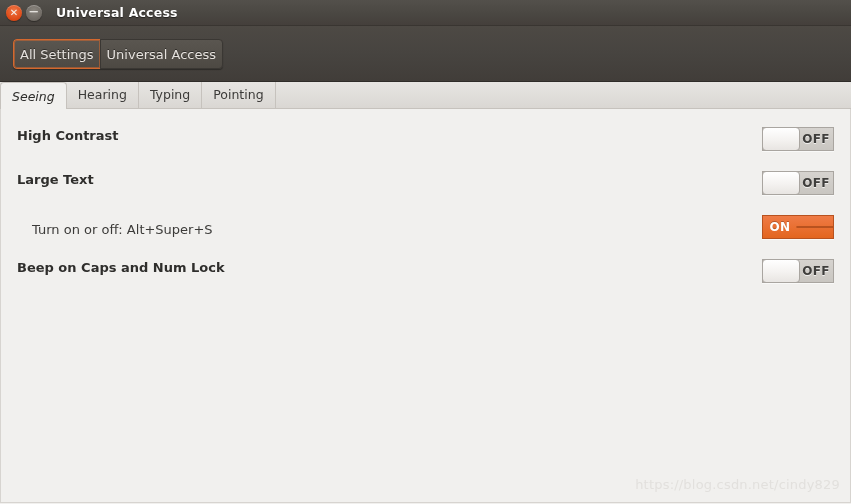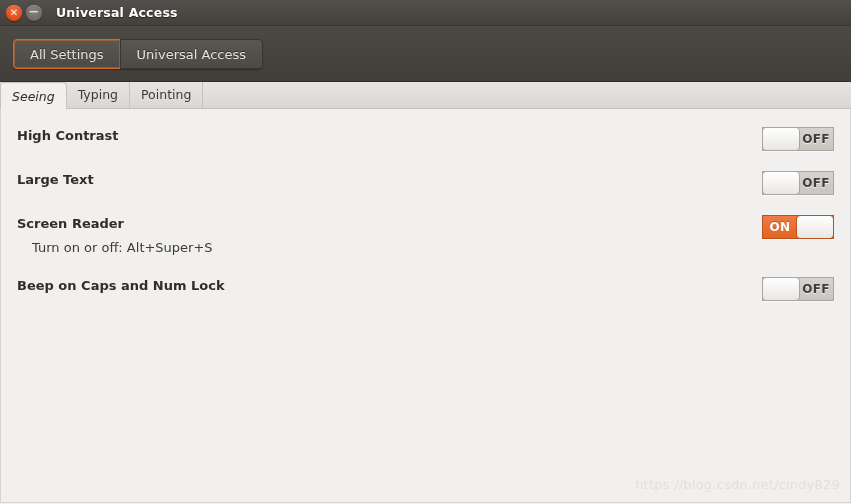--- a/index.html
+++ b/index.html
@@ -80,21 +80,21 @@
     padding-left: 13px;
     box-sizing: border-box;
   }
   .segmented {
     display: flex;
     border-radius: 4px;
     overflow: hidden;
     box-shadow: 0 1px 1px rgba(0,0,0,0.35);
   }
   .segbtn {
-    padding: 0 16px;
+    padding: 0 6px;
     height: 30px;
     line-height: 30px;
     font-size: 13px;
     color: #e6e2de;
     background: linear-gradient(to bottom, #5a5650 0%, #4d4943 100%);
     border: 1px solid #3a3733;
     border-right: none;
     box-sizing: border-box;
     text-shadow: 0 -1px 0 rgba(0,0,0,0.45);
     cursor: default;
@@ -223,20 +223,21 @@
     box-sizing: border-box;
     margin: -1px;
   }
   .switch.off .sw-label {
     color: #3f3e3c;
     text-shadow: 0 1px 0 rgba(255,255,255,0.7);
   }
   .switch.on {
     border-color: #b8521f;
     background: linear-gradient(to bottom, #ef7b46 0%, #e3651f 100%);
+    align-items: center;
   }
   .switch.on .sw-label {
     color: #ffffff;
     text-shadow: 0 -1px 0 rgba(0,0,0,0.25);
   }
   .switch.on .knob { border-color: #b8521f; }
 
   
   .watermark {
     position: absolute;
@@ -266,20 +267,21 @@
 
   <div class="toolbar">
     <div class="segmented">
       <div class="segbtn focused">All Settings</div>
       <div class="segbtn">Universal Access</div>
     </div>
   </div>
 
   <div class="tabbar">
     <div class="tab active">Seeing</div>
+    <div class="tab">Hearing</div>
     <div class="tab">Typing</div>
     <div class="tab">Pointing</div>
     <div class="tab-fill"></div>
   </div>
 
   <div class="content">
 
     <div class="row">
       <div class="row-labels">
         <span class="row-title">High Contrast</span>
@@ -295,21 +297,20 @@
         <span class="row-title">Large Text</span>
       </div>
       <div class="switch off">
         <span class="knob"></span>
         <span class="sw-label">OFF</span>
       </div>
     </div>
 
     <div class="row">
       <div class="row-labels">
-        <span class="row-title">Screen Reader</span>
         <span class="row-sub">Turn on or off:  Alt+Super+S</span>
       </div>
       <div class="switch on">
         <span class="sw-label">ON</span>
         <span class="knob"></span>
       </div>
     </div>
 
     <div class="row">
       <div class="row-labels">

